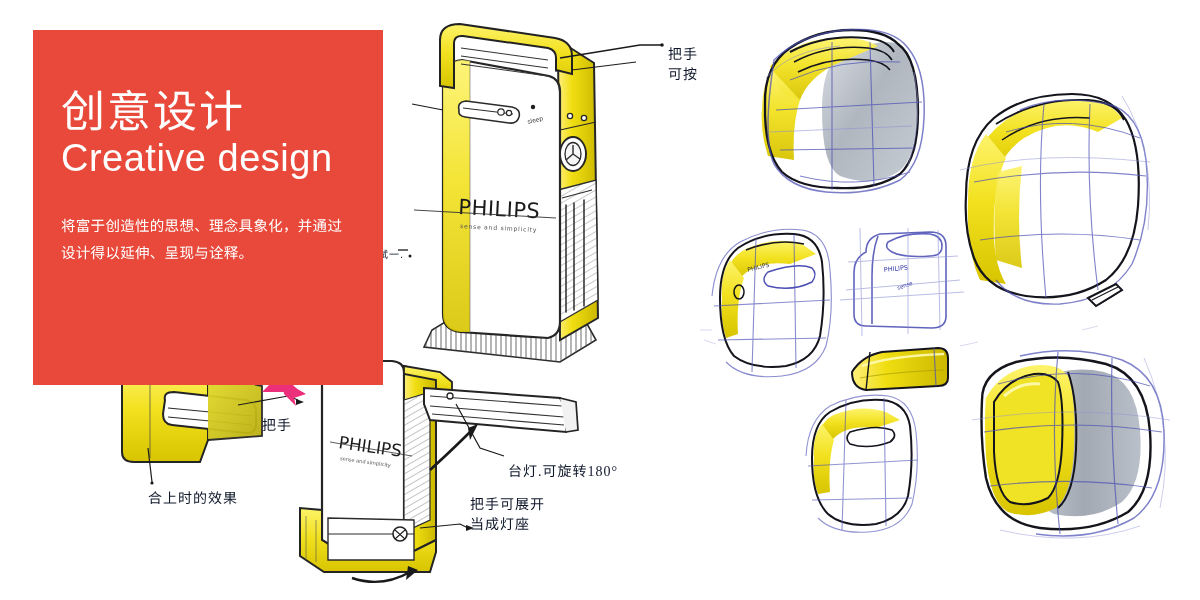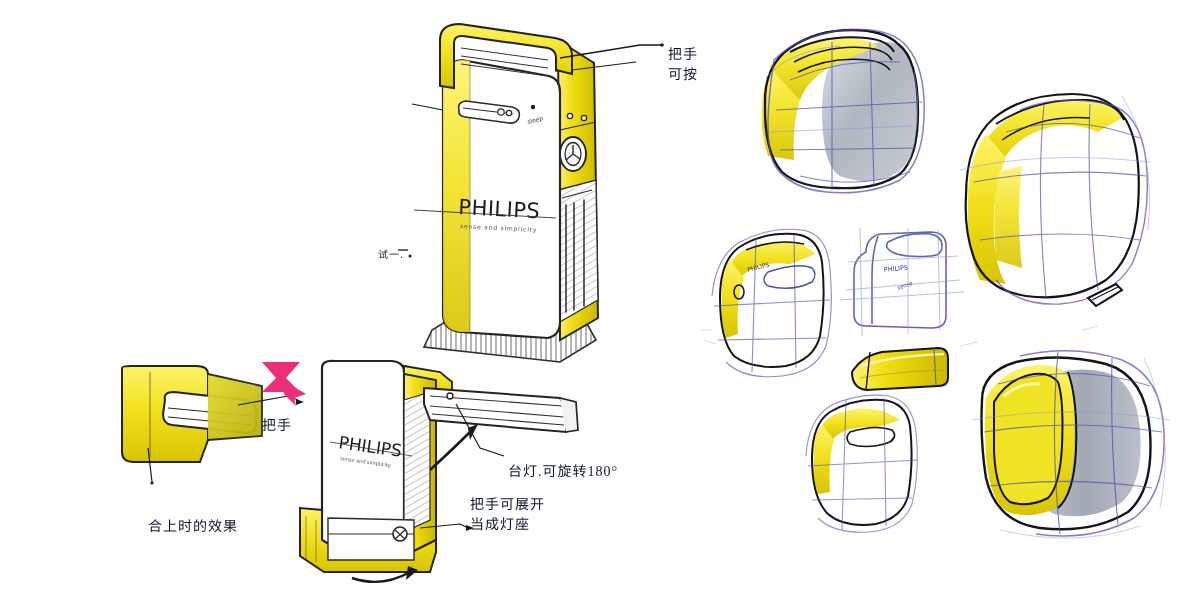--- a/index.html
+++ b/index.html
@@ -342,21 +342,26 @@
     </g>
   </svg>
 
   <div class="anno" style="left:668px;top:44px;">把手
 可按</div>
 
   <div class="anno sm" style="left:378px;top:248px;">试一.</div>
 
   <div class="anno" style="left:262px;top:415px;">把手</div>
 
-  <div class="anno" style="left:148px;top:516px;">合上时的效果</div>
+  <div class="anno" style="left:148px;top:488px;">合上时的效果</div>
 
   <div class="anno" style="left:508px;top:462px;font-family:Liberation Serif, serif;">台灯.可旋转180°</div>
 
   <div class="anno" style="left:470px;top:494px;">把手可展开
 当成灯座</div>
 
+  <div id="red-panel">
+    <h1 id="title-cn">创意设计</h1>
+    <h2 id="title-en">Creative design</h2>
+    <p id="subtitle">将富于创造性的思想、理念具象化，并通过设计得以延伸、呈现与诠释。</p>
+  </div>
 
 </div>
 
 </body></html>

